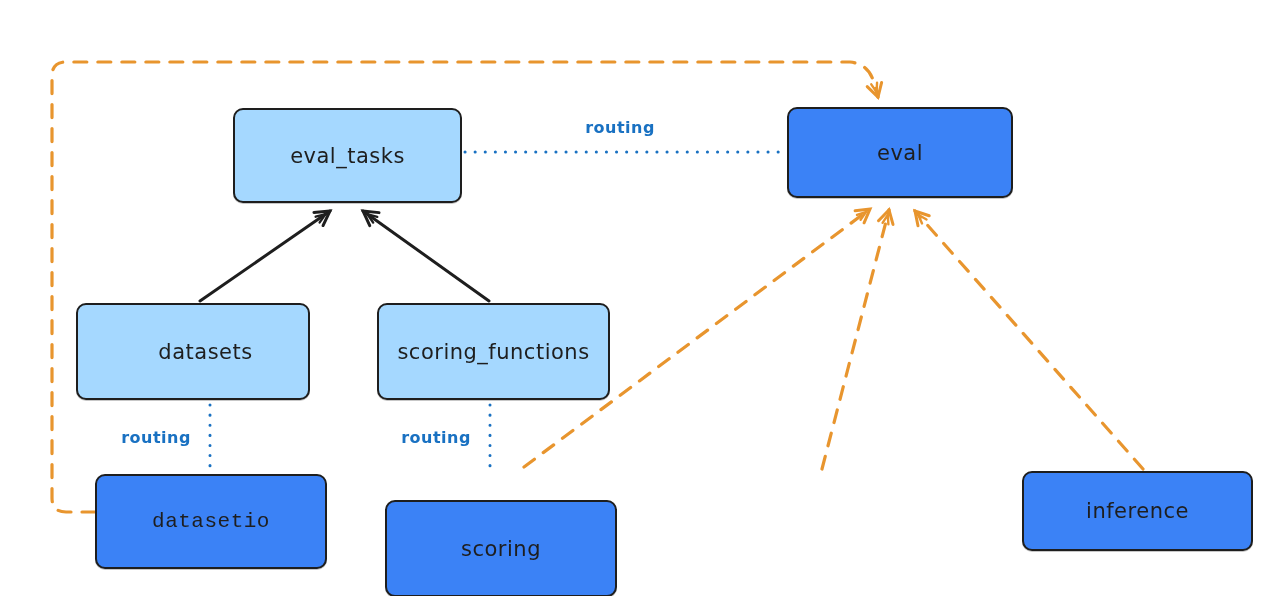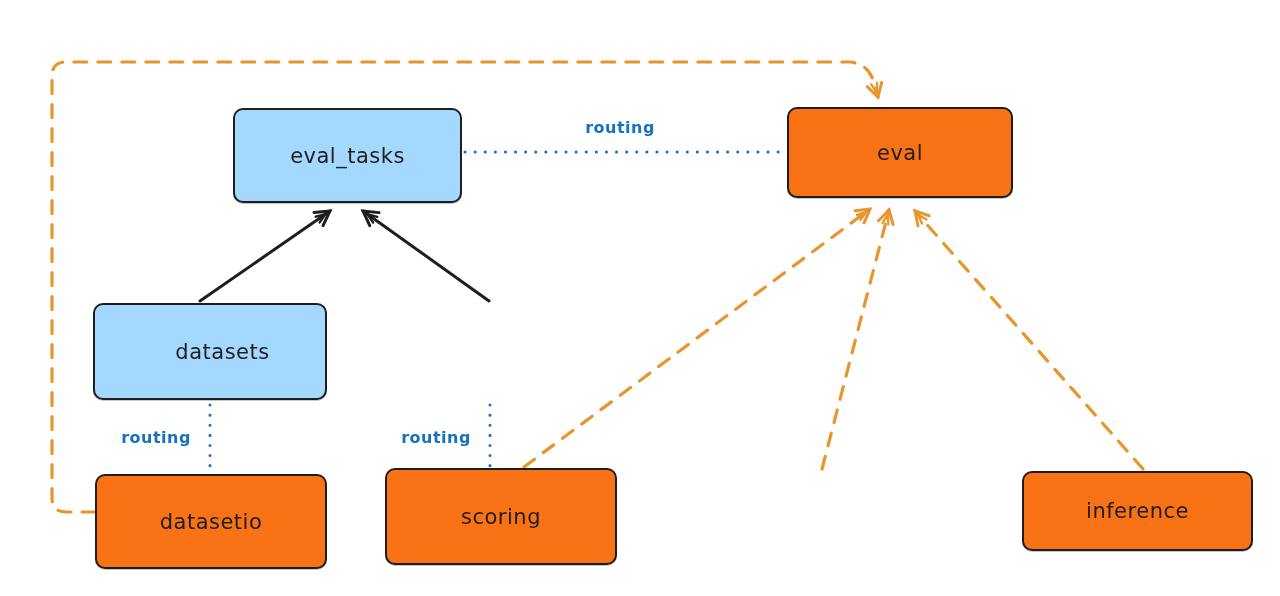--- a/index.html
+++ b/index.html
@@ -24,37 +24,37 @@
     border-radius: 10px;
     display: flex;
     align-items: center;
     justify-content: center;
     font-size: 21px;
     letter-spacing: 0.5px;
     color: #1e1e1e;
     box-shadow: 0 1px 0 rgba(30,30,30,0.25);
   }
   .node.blue  { background: #a5d8ff; }
-  .node.green { background: #f97316; }
+  .node.green { background: #3b82f6; }
   .edge-label {
     position: absolute;
     transform: translate(-50%, -50%);
     color: #1971c2;
     font-size: 16px;
     font-weight: bold;
     letter-spacing: 0.5px;
     white-space: nowrap;
   }
   
   .n-eval-tasks        { left:233px; top:108px; width:229px; height:95px; }
   .n-eval              { left:787px; top:107px; width:226px; height:91px; }
-  .n-datasets          { left:93px;  top:303px; width:234px; height:97px;padding-left:25px; }
+  .n-datasets          { left:76px;  top:303px; width:234px; height:97px;padding-left:25px; }
   .n-scoring-functions { left:377px; top:303px; width:233px; height:97px; }
-  .n-datasetio         { left:95px;  top:474px; width:232px; height:95px; }
-  .n-scoring           { left:385px; top:468px; width:232px; height:97px; }
+  .n-datasetio         { left:95px;  top:474px; width:232px; height:95px;font-family:Liberation Mono, monospace; }
+  .n-scoring           { left:385px; top:500px; width:232px; height:97px; }
   .n-agents            { left:708px; top:471px; width:234px; height:93px; }
   .n-inference         { left:1022px;top:471px; width:231px; height:80px; }
   .l-routing-top   { left:620px; top:127px; }
   .l-routing-left  { left:156px; top:437px; }
   .l-routing-mid   { left:436px; top:437px; }
 </style>
 </head>
 <body>
 
 <div class="canvas">
@@ -86,20 +86,23 @@
 
   <div class="node blue n-eval-tasks">
     <span>eval_tasks</span>
   </div>
   <div class="node green n-eval">
     <span>eval</span>
   </div>
   <div class="node blue n-datasets">
     <span>datasets</span>
   </div>
+  <div class="node blue n-scoring-functions">
+    <span>scoring_functions</span>
+  </div>
   <div class="node green n-datasetio">
     <span>datasetio</span>
   </div>
   <div class="node green n-scoring">
     <span>scoring</span>
   </div>
   <div class="node green n-inference">
     <span>inference</span>
   </div>
 

